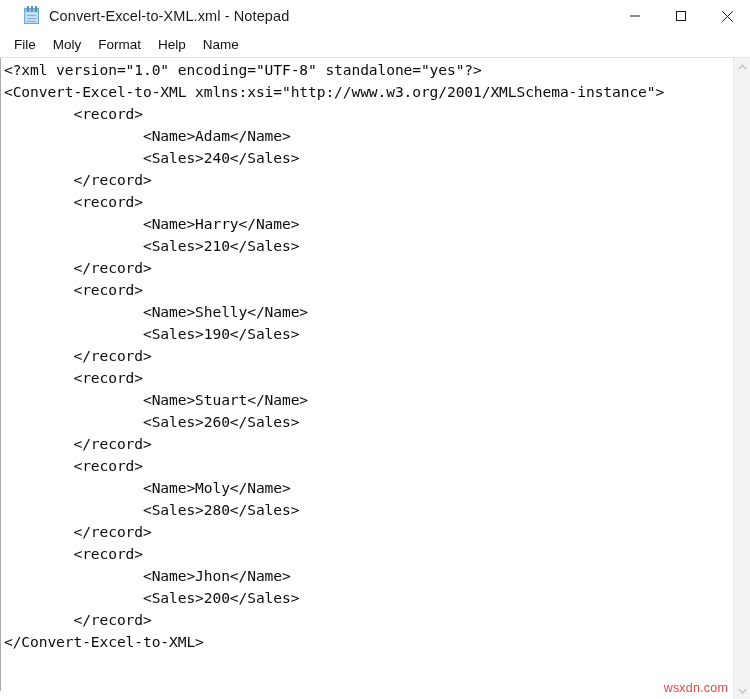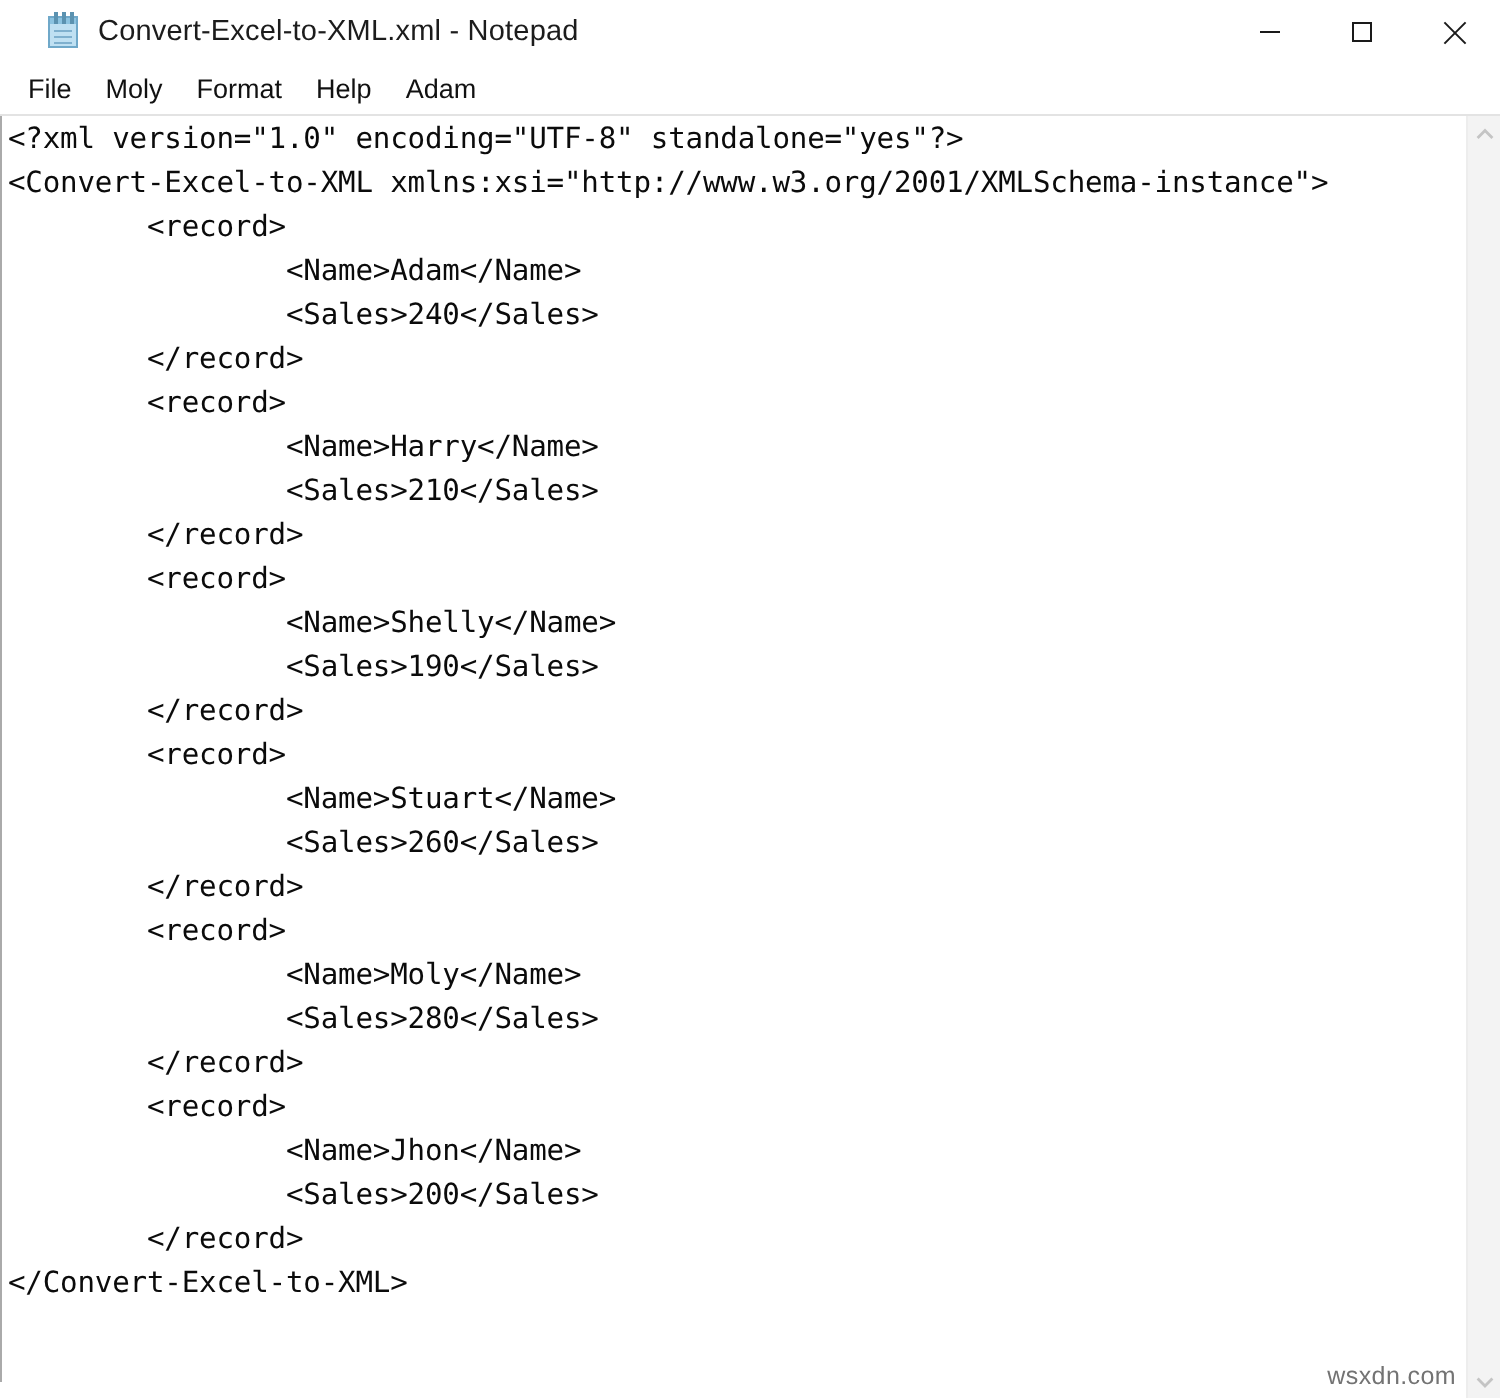--- a/index.html
+++ b/index.html
@@ -183,21 +183,21 @@
   }
   .chev { display: block; }
 
   
   #watermark {
     position: absolute;
     right: 22px;
     bottom: 4px;
     font-family: "Liberation Sans", sans-serif;
     font-size: 12.5px;
-    color: #737373;
+    color: #ef4444;
     letter-spacing: 0.2px;
     white-space: nowrap;
   }
 </style>
 </head>
 <body>
 
 <div id="app-window">
 
   <div id="title-bar">
@@ -233,21 +233,21 @@
         </svg>
       </button>
     </div>
   </div>
 
   <div id="menu-bar">
     <div class="menu-item">File</div>
     <div class="menu-item">Moly</div>
     <div class="menu-item">Format</div>
     <div class="menu-item">Help</div>
-    <div class="menu-item">Adam</div>
+    <div class="menu-item">Name</div>
   </div>
 
   <div id="text-area-wrap">
 
     <div id="editor-left-border"></div>
 
     <div id="text-content">&lt;?xml version="1.0" encoding="UTF-8" standalone="yes"?&gt;
 &lt;Convert-Excel-to-XML xmlns:xsi="http://www.w3.org/2001/XMLSchema-instance"&gt;
         &lt;record&gt;
                 &lt;Name&gt;Adam&lt;/Name&gt;

